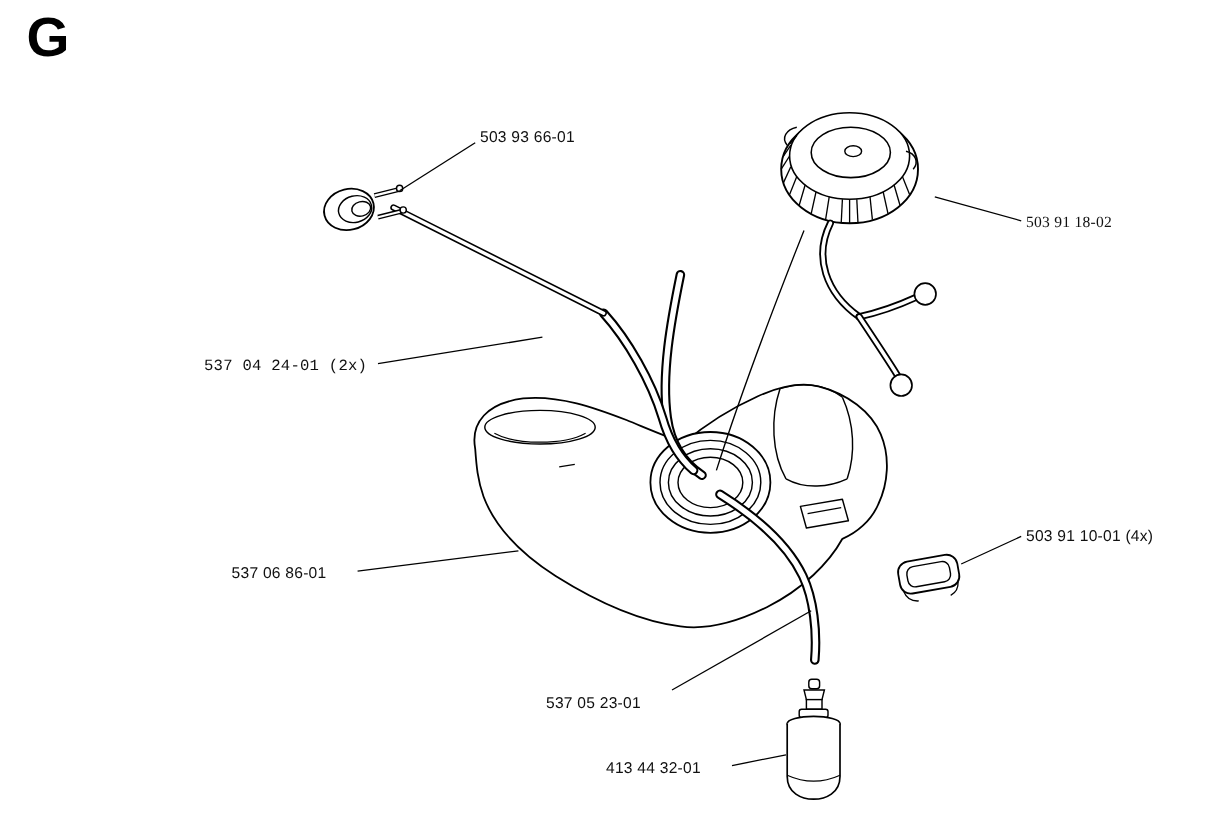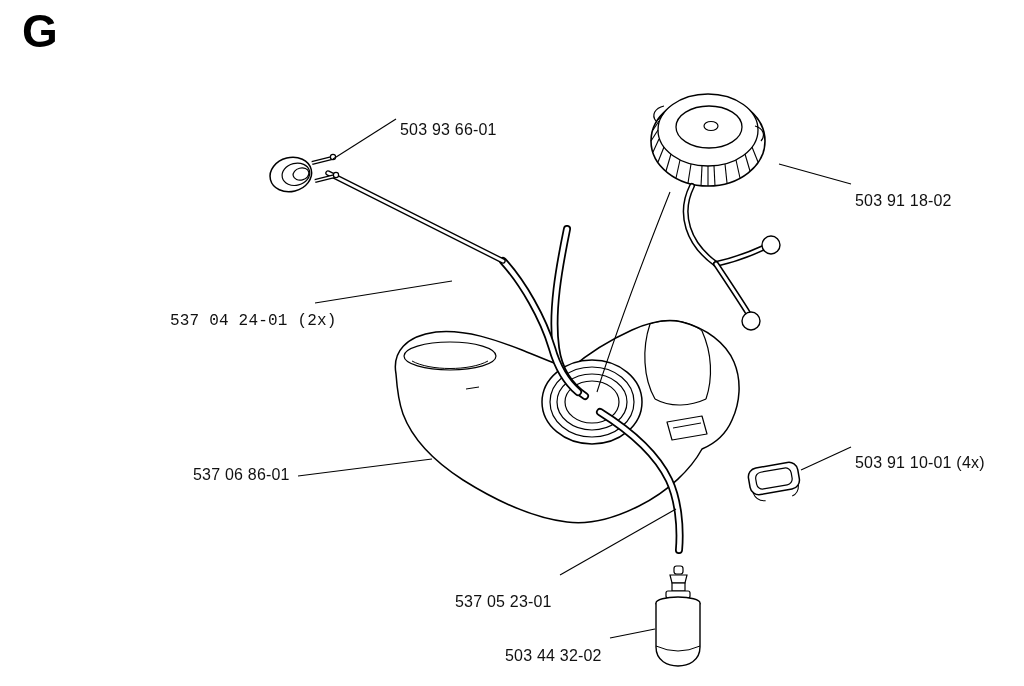--- a/index.html
+++ b/index.html
@@ -16,25 +16,24 @@
   .section-letter {
     position: absolute;
     left: 22px;
     top: 4px;
     font-size: 46px;
     font-weight: bold;
     color: #000;
   }
   .part-label {
     position: absolute;
-    font-size: 16px;
+    font-size: 13px;
     color: #111;
     white-space: nowrap;
     letter-spacing: 0.2px;
-    margin-top: 15px;
   }
   svg.artwork { position: absolute; left: 0; top: 0; }
 </style>
 </head>
 <body>
 
 <div class="page">
 
   <div class="section-letter">G</div>
 
@@ -172,25 +171,25 @@
       <line x1="315" y1="303" x2="452" y2="281"></line>
       <line x1="298" y1="476" x2="432" y2="459"></line>
       <line x1="851" y1="447" x2="801" y2="470"></line>
       <line x1="560" y1="575" x2="676" y2="509"></line>
       <line x1="610" y1="638" x2="655" y2="629"></line>
     </g>
   </svg>
 
   <div class="part-label" style="left:400px; top:106px;">503 93 66-01</div>
 
-  <div class="part-label" style="left:855px; top:177px;">503 91 18-02</div>
+  <div class="part-label" style="left:855px; top:177px;font-family:Liberation Serif, serif;">503 91 18-02</div>
 
   <div class="part-label" style="left:170px; top:297px;font-family:Liberation Mono, monospace;">537 04 24-01 (2x)</div>
 
-  <div class="part-label" style="left:193px; top:451px;text-align:center;">537 06 86-01</div>
+  <div class="part-label" style="left:193px; top:470px;text-align:center;">537 06 86-01</div>
 
   <div class="part-label" style="left:855px; top:439px;">503 91 10-01 (4x)</div>
 
   <div class="part-label" style="left:455px; top:578px;">537 05 23-01</div>
 
-  <div class="part-label" style="left:505px; top:632px;">503 44 32-02</div>
+  <div class="part-label" style="left:505px; top:632px;">413 44 32-01</div>
 
 </div>
 
 </body></html>

